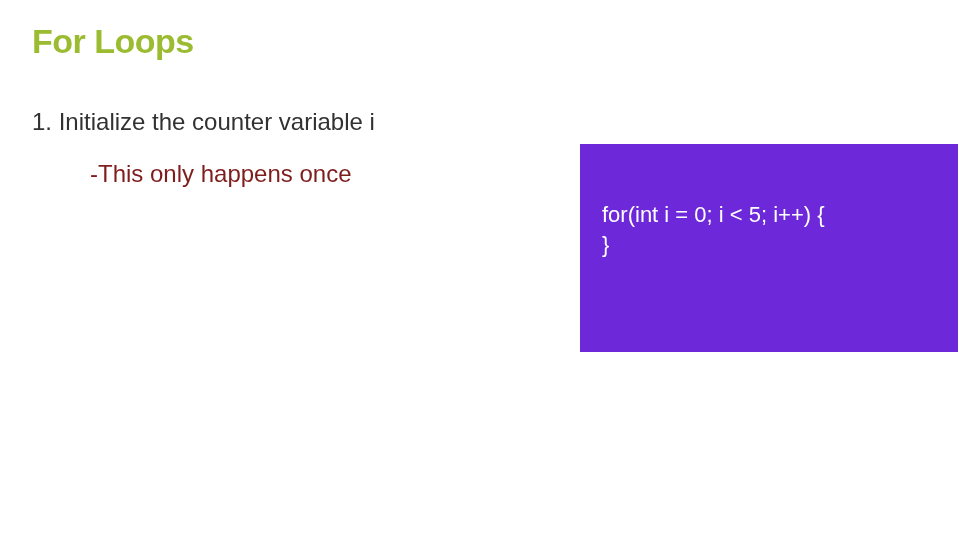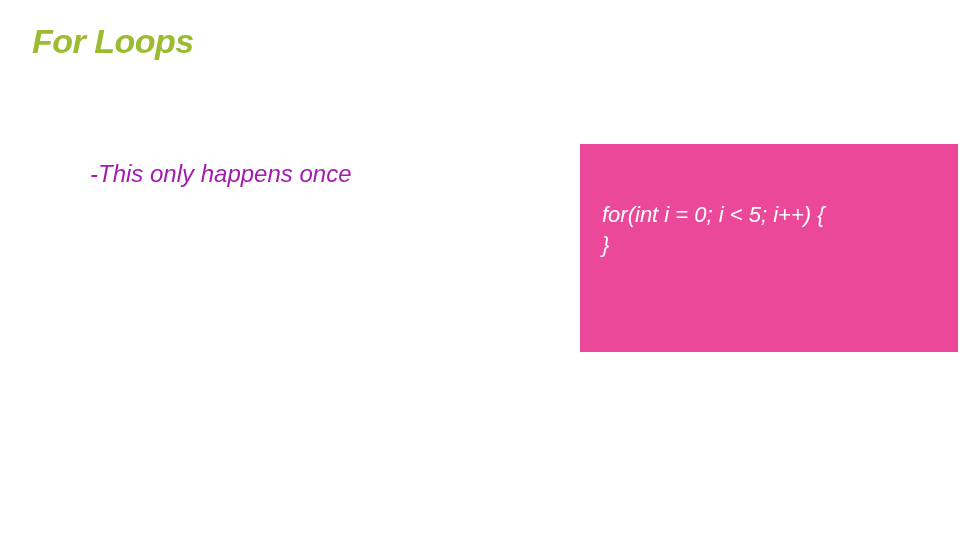--- a/index.html
+++ b/index.html
@@ -2,21 +2,20 @@
 <html><head>
 <meta charset="utf-8">
 <style>
   * { margin: 0; padding: 0; box-sizing: border-box; }
   html, body { width: 960px; height: 540px; background: #ffffff; font-family: "Segoe UI", "Helvetica Neue", Arial, sans-serif; overflow: hidden; }
   .slide {
     position: relative;
     width: 960px;
     height: 540px;
     background: #ffffff;
-    font-style: italic;
   }
   .title {
     position: absolute;
     left: 32px;
     top: 22px;
     font-size: 34px;
     font-weight: 700;
     color: #9bbb30;
     letter-spacing: -0.5px;
   }
@@ -26,46 +25,47 @@
     top: 108px;
     font-size: 24px;
     color: #323232;
     font-weight: 400;
   }
   .substep {
     position: absolute;
     left: 90px;
     top: 160px;
     font-size: 24px;
-    color: #a21caf;
+    color: #7f1d1d;
     font-weight: 400;
   }
   .codebox {
     position: absolute;
     left: 580px;
     top: 144px;
     width: 378px;
     height: 208px;
-    background: #ec4899;
+    background: #6d28d9;
     padding: 56px 26px 18px 22px;
   }
   .code-line {
     font-size: 22px;
     color: #ffffff;
     line-height: 1.35;
     font-weight: 400;
     white-space: pre;
   }
   .code-line.indent {
     padding-left: 54px;
   }
 </style>
 </head>
 <body>
 
 <div class="slide">
   <div class="title">For Loops</div>
+  <div class="step">1. Initialize the counter variable i</div>
   <div class="substep">-This only happens once</div>
   <div class="codebox">
     <div class="code-line">for(int i = 0; i &lt; 5; i++) {</div>
     <div class="code-line">}</div>
   </div>
 </div>
 
 </body></html>

